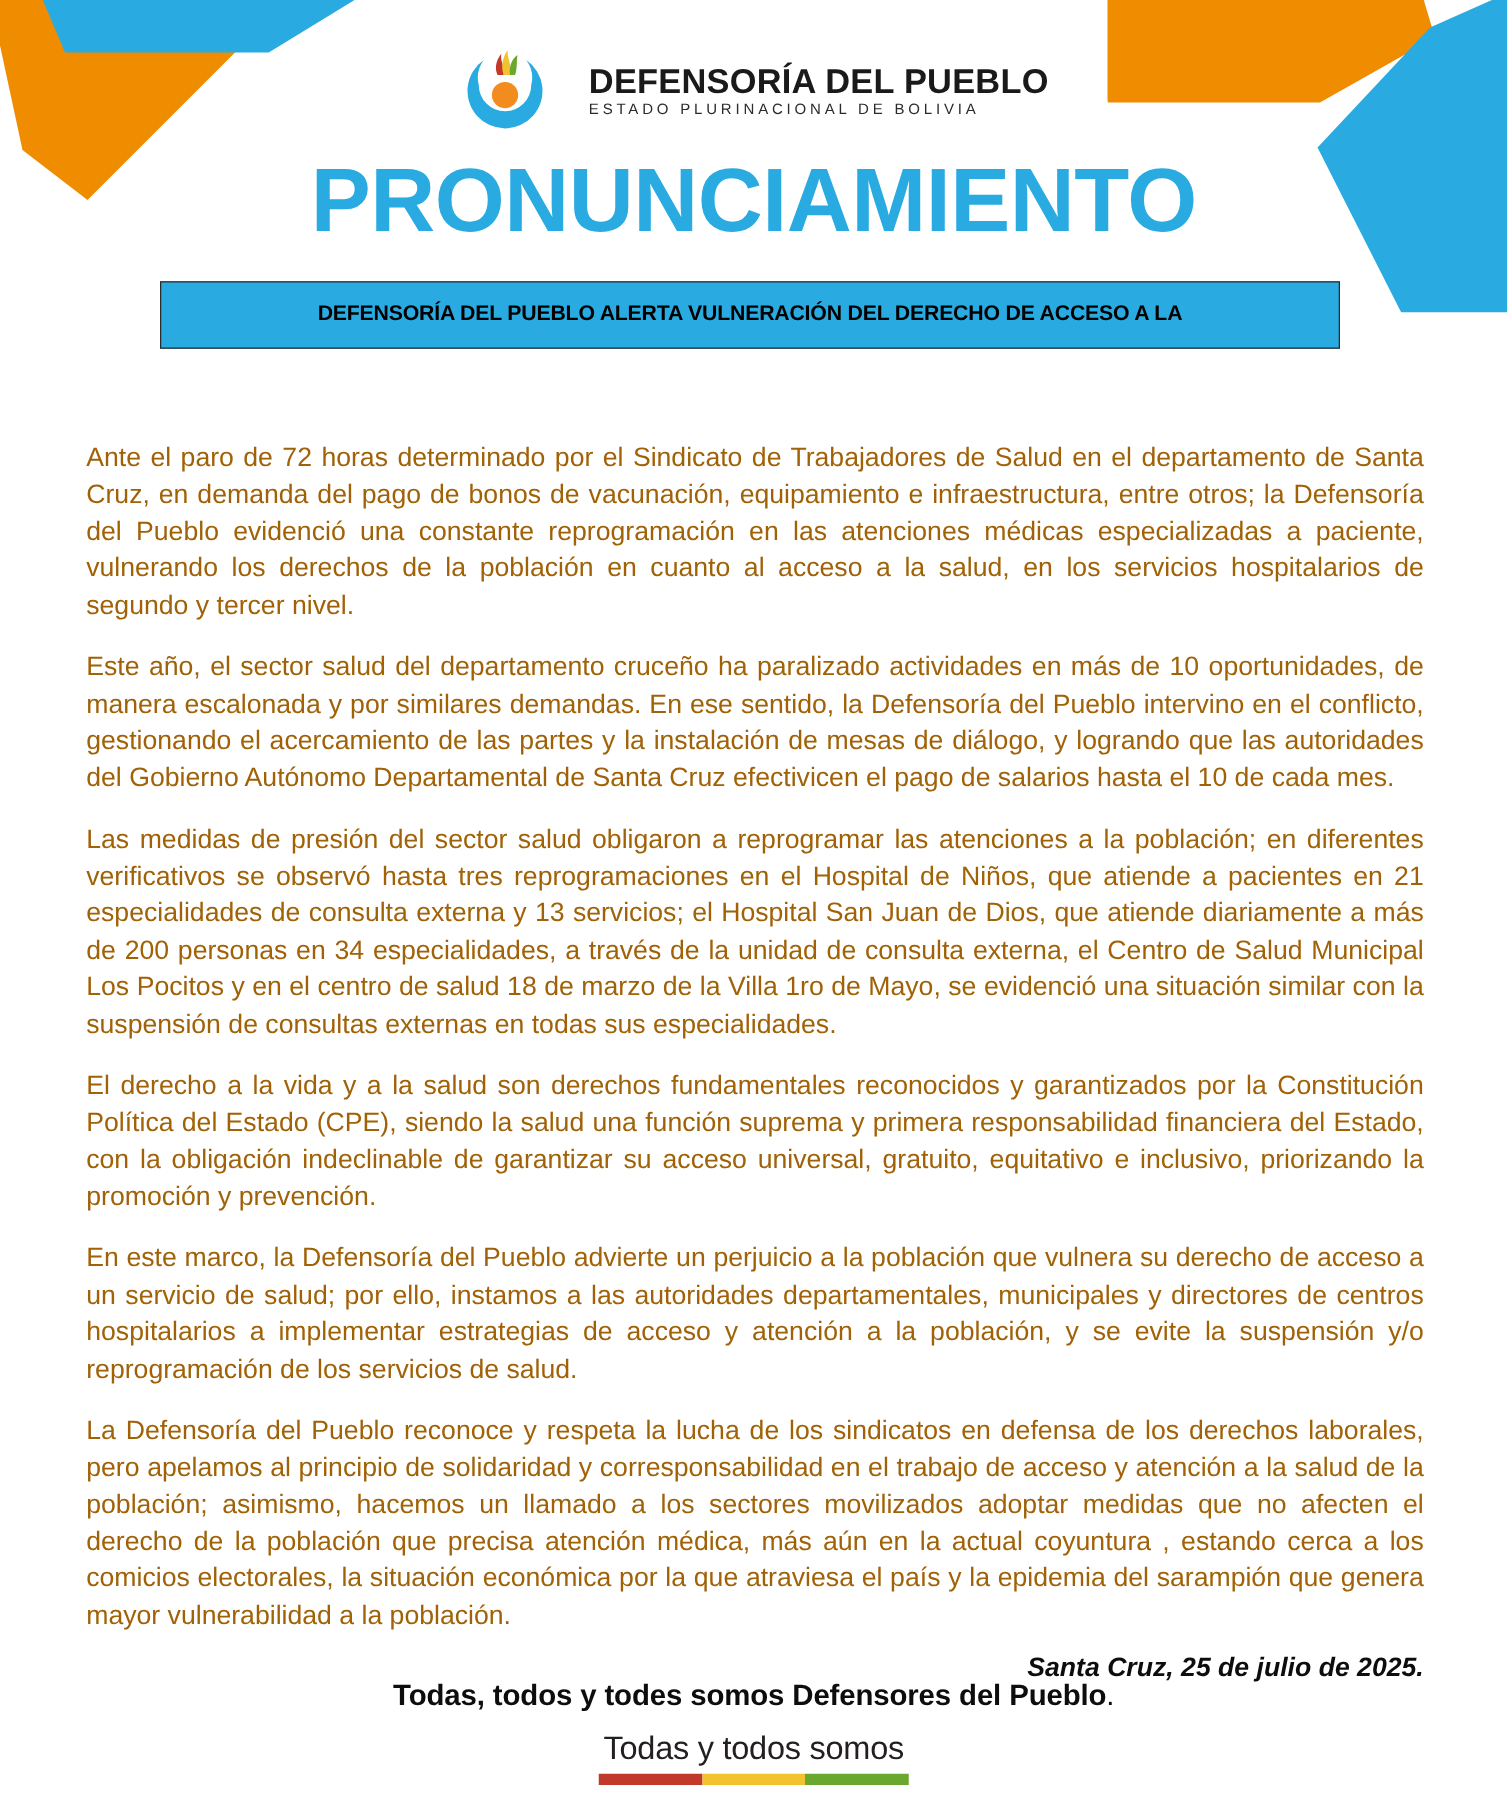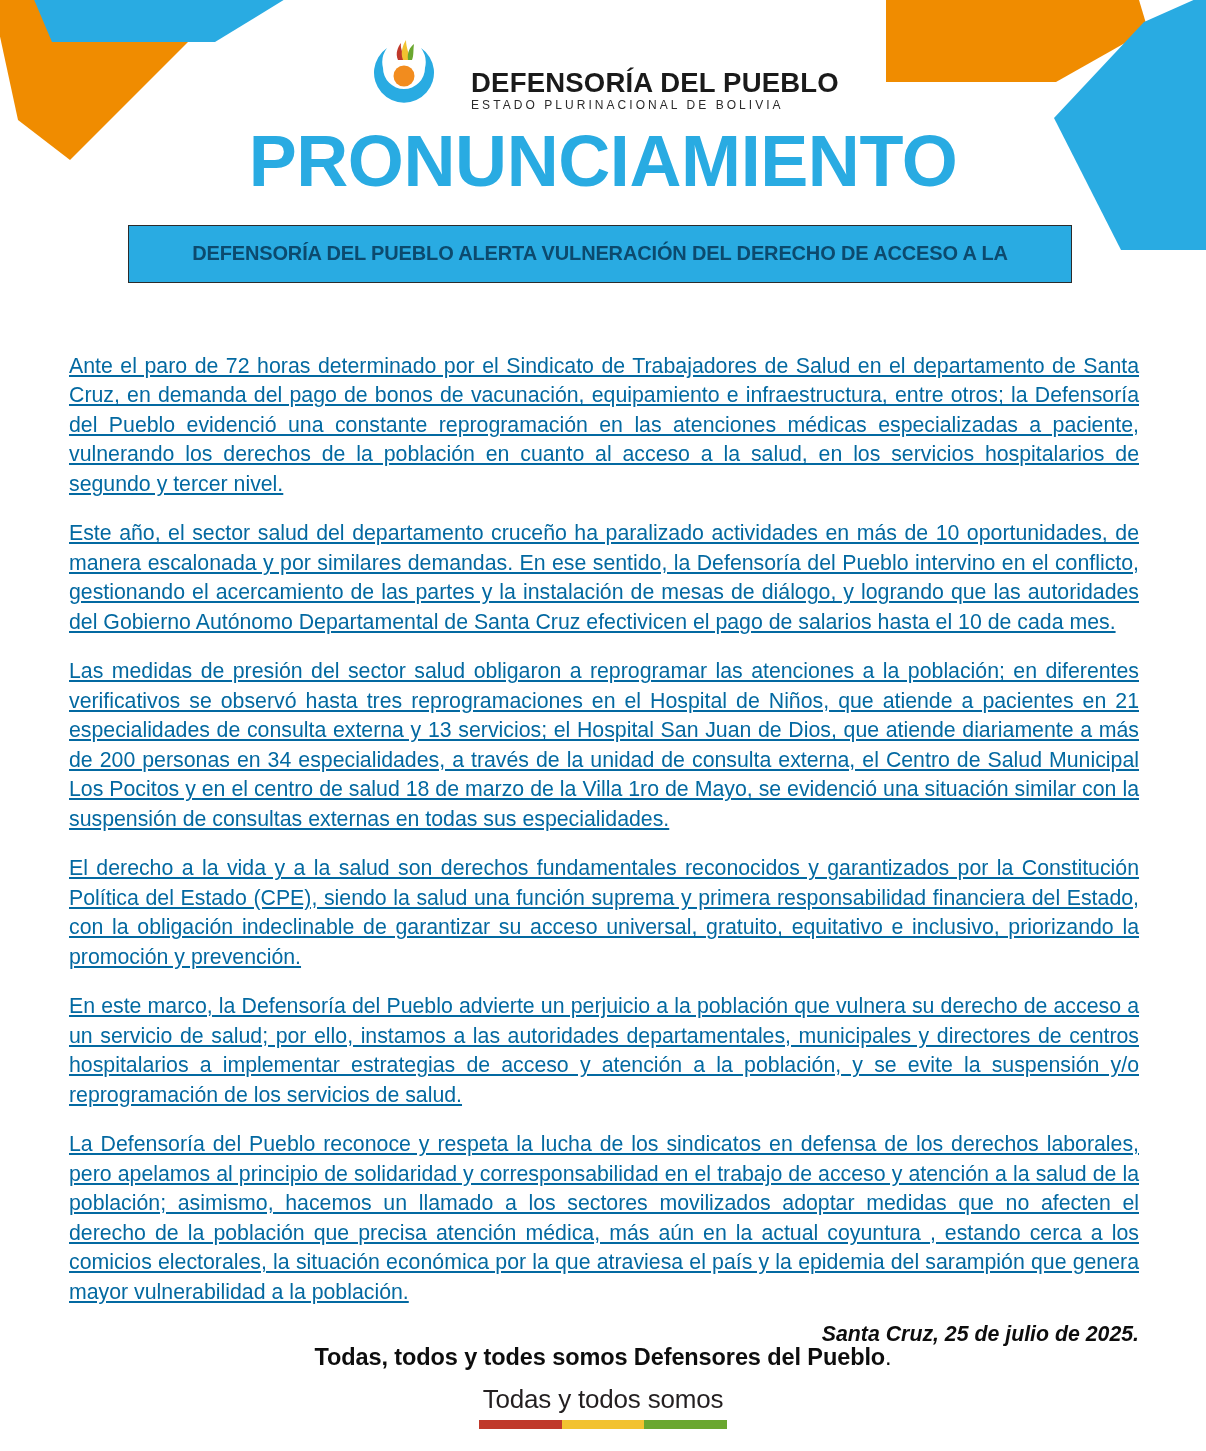--- a/index.html
+++ b/index.html
@@ -27,21 +27,21 @@
   .deco-left  { left: 0;  width: 320px; height: 250px; }
   .deco-right { right: 0; width: 320px; height: 250px; }
 
   
   .header-logo {
     position: absolute;
     top: 34px;
     left: 0;
     right: 0;
     display: flex;
-    align-items: flex-end;
+    align-items: center;
     justify-content: center;
     gap: 30px;
   }
   .logo-mark { width: 74px; height: 78px; flex: none; }
   .logo-text { display: flex; flex-direction: column; justify-content: center; }
   .logo-title {
     font-size: 27.5px;
     font-weight: bold;
     letter-spacing: 0.2px;
     color: #1a1a1a;
@@ -77,42 +77,41 @@
     top: 225px;
     left: 128px;
     width: 944px;
     box-sizing: border-box;
     background: #29ABE2;
     border: 1.5px solid #2b2b2b;
     padding: 12px 18px 14px;
     text-align: center;
   }
   .banner-line {
-    color: #0c4a6e;
-    font-size: 20px;
+    color: #000000;
+    font-size: 17px;
     font-weight: bold;
     line-height: 1.52;
     letter-spacing: -0.15px;
   }
 
   
   .body-wrap {
     position: absolute;
     top: 352px;
     left: 69px;
     width: 1070px;
   }
   .para {
     text-align: justify;
     text-justify: inter-word;
     font-size: 21.3px;
     line-height: 1.385;
-    color: #0369a1;
+    color: #a16207;
     margin: 0 0 20px 0;
-    text-decoration: underline;
   }
   .para:last-of-type { margin-bottom: 15px; }
   .signoff {
     margin-top: 0;
     text-align: right;
     font-size: 21.3px;
     font-weight: bold;
     font-style: italic;
     color: #0d0d0d;
   }

